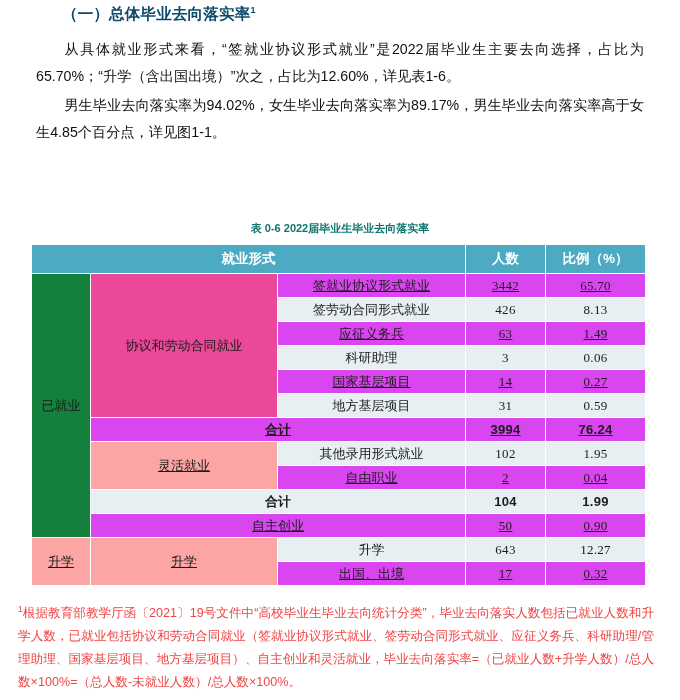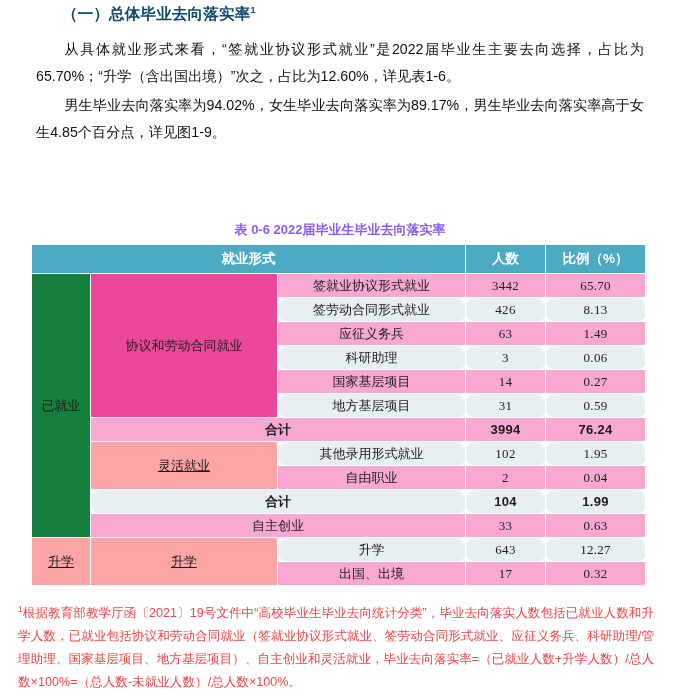--- a/index.html
+++ b/index.html
@@ -56,23 +56,23 @@
     text-justify: inter-character;
   }
 
   
   .table-caption {
     position: absolute;
     left: 0;
     top: 221px;
     width: 680px;
     text-align: center;
-    font-size: 13px;
-    font-weight: bold;
-    color: #8b5cf6;
+    font-size: 11px;
+    font-weight: bold;
+    color: #0f766e;
   }
 
   
   .table-wrap {
     position: absolute;
     left: 31px;
     top: 244px;
     width: 614px;
   }
   table.emp {
@@ -99,22 +99,22 @@
   }
   table.emp thead th {
     background: #4CABC3;
     color: #ffffff;
     font-weight: bold;
     height: 28px;
     font-size: 13.5px;
     font-family: "Liberation Sans", "DejaVu Sans", sans-serif;
   }
   
-  td.tint-dark { background: #f9a8d4; }
-  td.tint-light { background: #E7EFF3; border-radius: 10px; }
+  td.tint-dark { background: #d946ef; text-decoration: underline; }
+  td.tint-light { background: #E7EFF3; }
   td.grp { background: #15803d; }
   td.grp2 { background: #ec4899; }
   td.grp2-light { background: #fca5a5; text-decoration: underline; }
   td.total {
     font-weight: bold;
     font-family: "Liberation Sans", "DejaVu Sans", sans-serif;
     font-size: 13px;
   }
   td.num { font-size: 13px; letter-spacing: 0.3px; }
 
@@ -139,21 +139,21 @@
 <body>
 
 <div class="page">
 
   <div class="section-heading">
     <span>（一）总体毕业去向落实率</span><sup>1</sup>
   </div>
 
   <div class="body-block">
     <p class="para">从具体就业形式来看，“签就业协议形式就业”是2022届毕业生主要去向选择，占比为65.70%；“升学（含出国出境）”次之，占比为12.60%，详见表1-6。</p>
-    <p class="para">男生毕业去向落实率为94.02%，女生毕业去向落实率为89.17%，男生毕业去向落实率高于女生4.85个百分点，详见图1-9。</p>
+    <p class="para">男生毕业去向落实率为94.02%，女生毕业去向落实率为89.17%，男生毕业去向落实率高于女生4.85个百分点，详见图1-1。</p>
   </div>
 
   <div class="table-caption">表 0-6  2022届毕业生毕业去向落实率</div>
 
   <div class="table-wrap">
     <table class="emp">
       <colgroup>
         <col class="c1">
           <col class="c2">
           <col class="c3">
@@ -216,22 +216,22 @@
           <td class="tint-dark num">2</td>
           <td class="tint-dark num">0.04</td>
         </tr>
         <tr>
           <td class="tint-light total" colspan="2">合计</td>
           <td class="tint-light total num">104</td>
           <td class="tint-light total num">1.99</td>
         </tr>
         <tr>
           <td class="tint-dark" colspan="2">自主创业</td>
-          <td class="tint-dark num">33</td>
-          <td class="tint-dark num">0.63</td>
+          <td class="tint-dark num">50</td>
+          <td class="tint-dark num">0.90</td>
         </tr>
         <tr>
           <td class="grp2-light" rowspan="2">升学</td>
           <td class="grp2-light" rowspan="2">升学</td>
           <td class="tint-light">升学</td>
           <td class="tint-light num">643</td>
           <td class="tint-light num">12.27</td>
         </tr>
         <tr>
           <td class="tint-dark">出国、出境</td>

